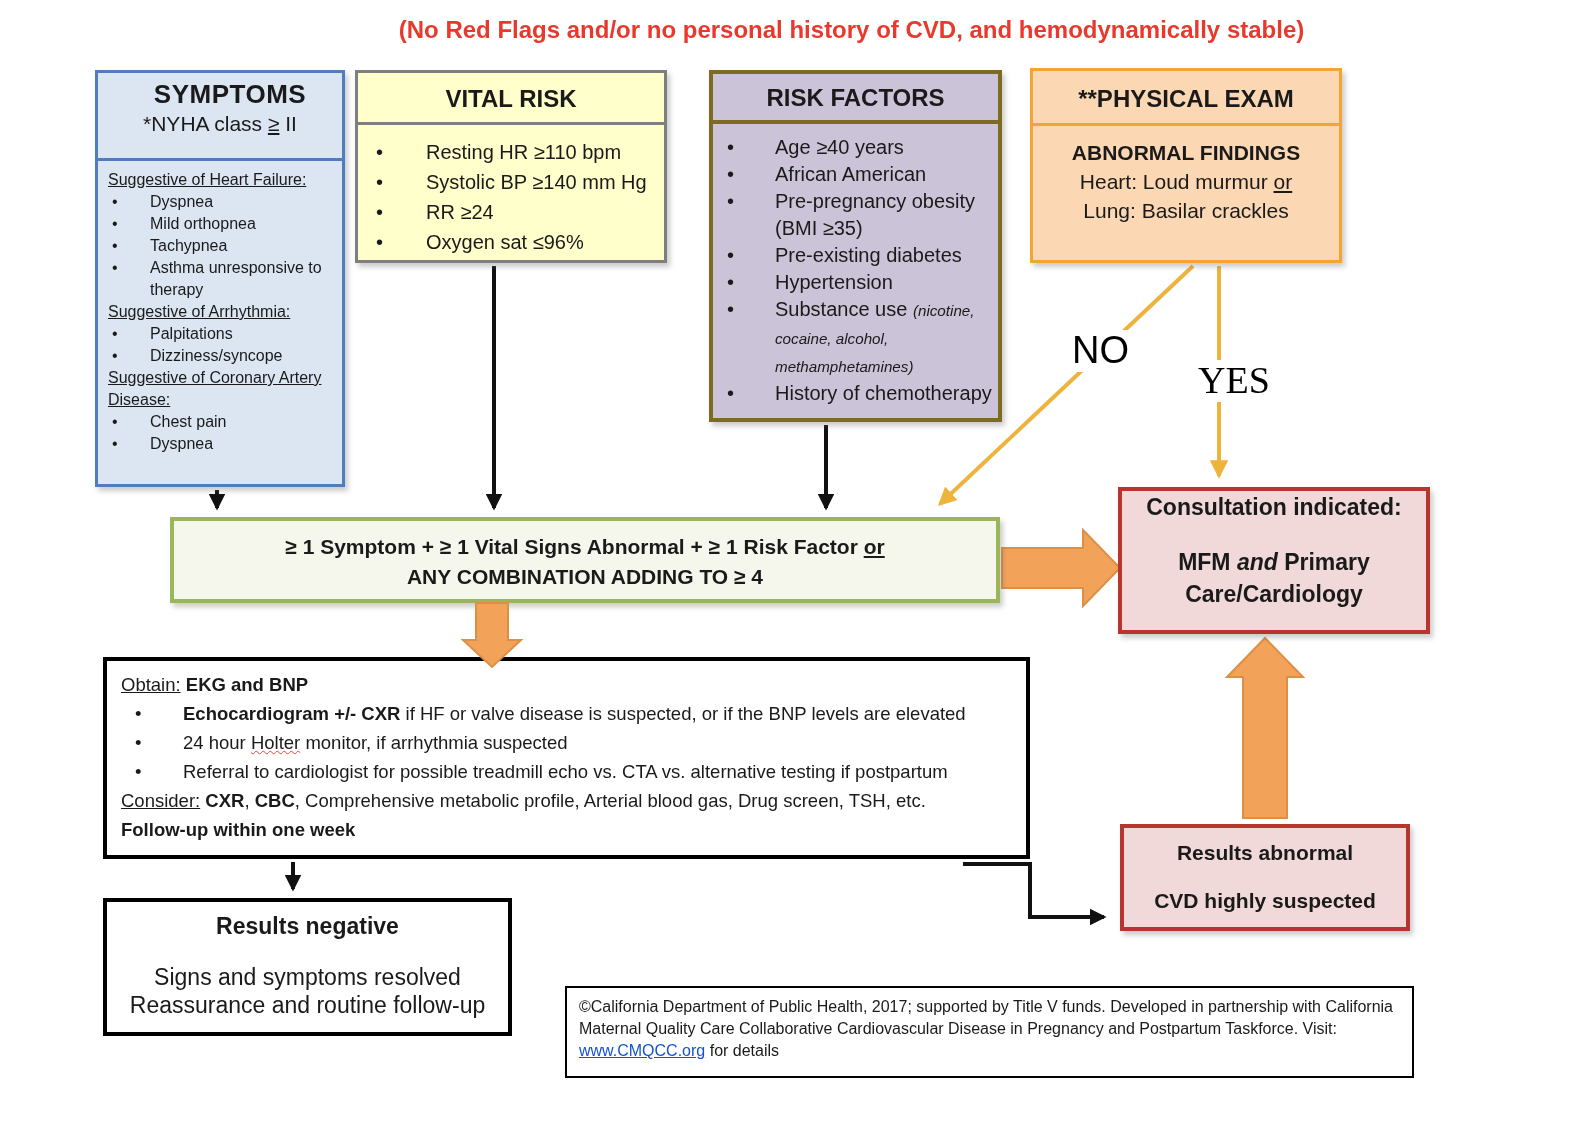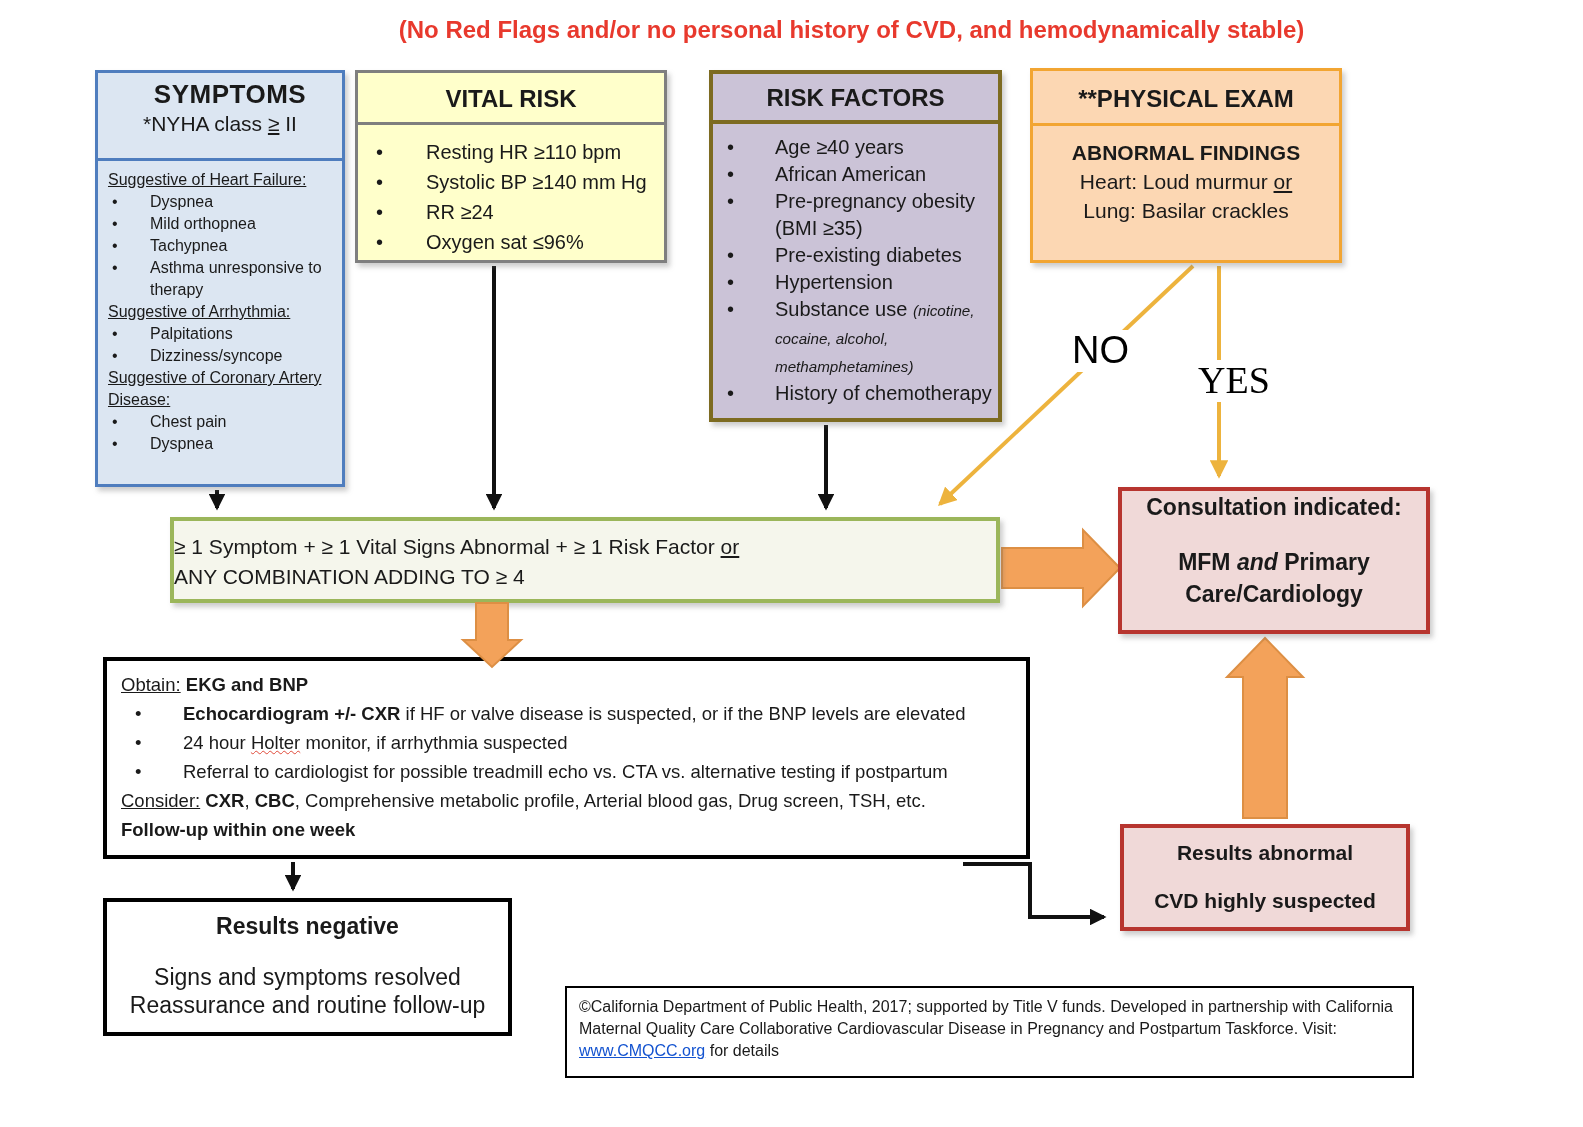--- a/index.html
+++ b/index.html
@@ -56,21 +56,21 @@
   .risk .bg{width:48px;padding-left:2px;}
 
   
   .exam{left:1030px;top:68px;width:312px;height:195px;background:var(--peach_fill);border:3px solid var(--orange_border);}
   .exam .hdr{height:55px;border-bottom:3px solid var(--orange_border);padding-top:14px;}
   .exam .hdr-title{font-size:24px;}
   .exam .body{padding:12px 6px 0 6px;font-size:21px;line-height:29px;text-align:center;}
 
   
   .combo{left:170px;top:517px;width:830px;height:86px;background:var(--cream_fill);border:4px solid var(--green_border);}
-  .combo .body{padding-top:11px;font-size:21px;line-height:30px;font-weight:normal;}
+  .combo .body{padding-top:11px;text-align:center;font-size:21px;line-height:30px;font-weight:bold;}
 
   
   .consult{left:1118px;top:487px;width:312px;height:147px;background:var(--pink_fill);border:4px solid var(--red_border);}
   .consult .body{text-align:center;font-size:23px;line-height:32px;}
   .consult .line.spacer{height:10px;}
 
   
   .workup{left:103px;top:657px;width:927px;height:202px;background:#fff;border:4px solid #000;}
   .workup .body{padding:9px 12px 0 14px;font-size:18.5px;line-height:29px;}
   .workup .bg{width:48px;padding-left:14px;}

